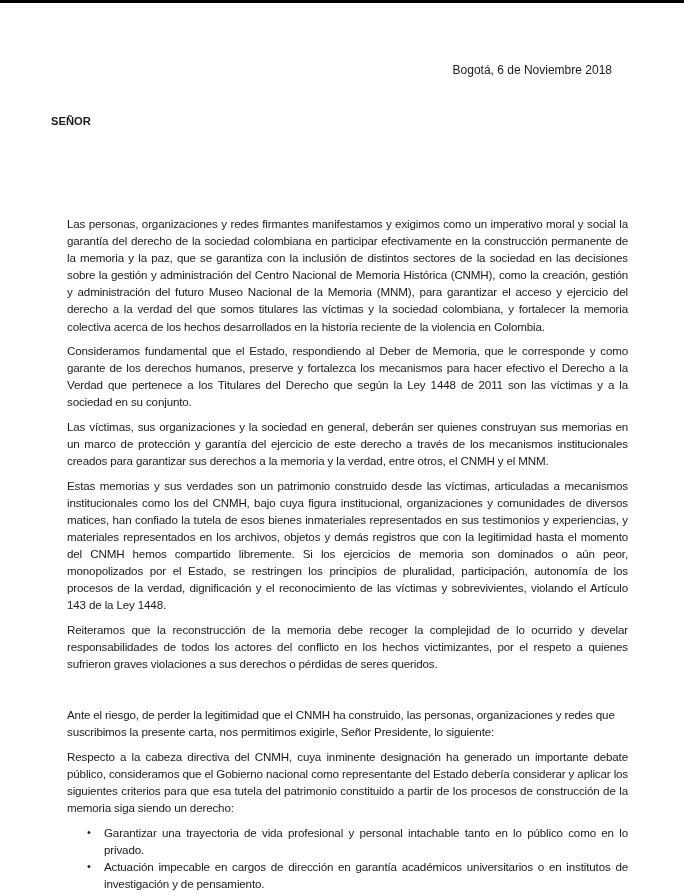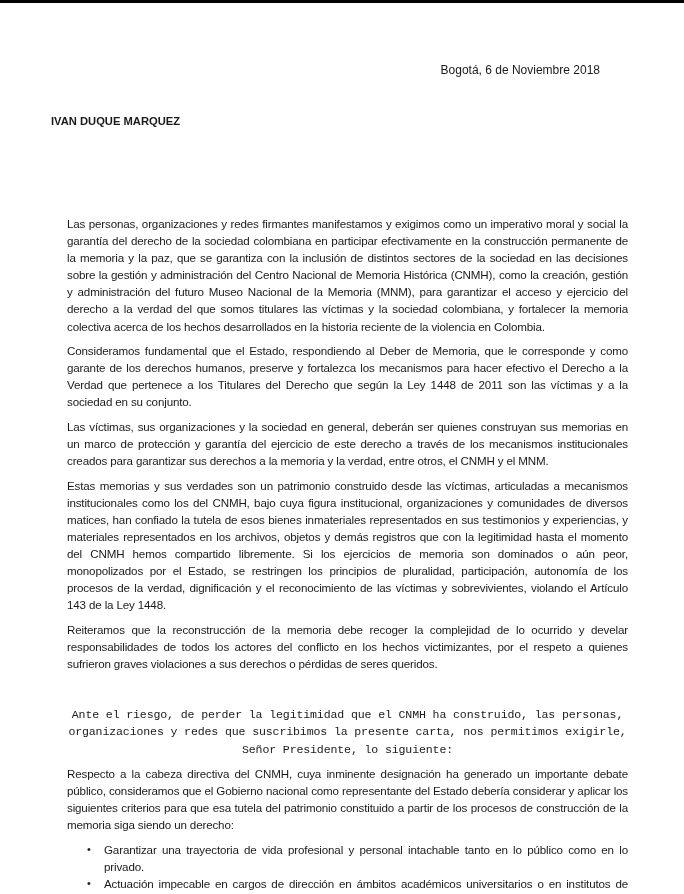--- a/index.html
+++ b/index.html
@@ -23,21 +23,21 @@
       background: #000000;
     }
     .page {
       position: absolute;
       left: 51px;
       top: 0;
       width: 561px;
     }
     .date {
       position: absolute;
-      right: 12px;
+      right: 0;
       top: 62px;
       font-size: 12px;
       line-height: 16px;
       white-space: nowrap;
     }
     .addressee {
       position: absolute;
       left: 0;
       top: 113px;
       width: 561px;
@@ -56,22 +56,21 @@
       width: 561px;
     }
     .para {
       font-size: 11.6px;
       line-height: 17.1px;
       text-align: justify;
       margin: 0 0 7.5px 0;
       letter-spacing: -0.15px;
     }
     .para.left {
-      text-align: center;
-      font-family: Liberation Mono, monospace;
+      text-align: left;
     }
     .para.gap-after {
       margin-bottom: 34px;
     }
     .bullet-list {
       list-style: none;
       margin: 0;
       padding: 0;
     }
     .bullet-item {
@@ -97,37 +96,37 @@
 </head>
 <body>
 
 <div class="top-bar"></div>
 
 <div class="page">
 
   <div class="date">Bogotá, 6 de Noviembre 2018</div>
 
   <div class="addressee">
-    <div>IVAN DUQUE MARQUEZ</div>
+    <div>SEÑOR</div>
   </div>
 
   <div class="body-text">
     <p class="para">Las personas, organizaciones y redes firmantes manifestamos y exigimos como un imperativo moral y social la garantía del derecho de la sociedad colombiana en participar efectivamente en la construcción permanente de la memoria y la paz, que se garantiza con la inclusión de distintos sectores de la sociedad en las decisiones sobre la gestión y administración del Centro Nacional de Memoria Histórica (CNMH), como la creación, gestión y administración del futuro Museo Nacional de la Memoria (MNM), para garantizar el acceso y ejercicio del derecho a la verdad del que somos titulares las víctimas y la sociedad colombiana, y fortalecer la memoria colectiva acerca de los hechos desarrollados en la historia reciente de la violencia en Colombia.</p>
     <p class="para">Consideramos fundamental que el Estado, respondiendo al Deber de Memoria, que le corresponde y como garante de los derechos humanos, preserve y fortalezca los mecanismos para hacer efectivo el Derecho a la Verdad que pertenece a los Titulares del Derecho que según la Ley 1448 de 2011 son las víctimas y a la sociedad en su conjunto.</p>
     <p class="para">Las víctimas, sus organizaciones y la sociedad en general, deberán ser quienes construyan sus memorias en un marco de protección y garantía del ejercicio de este derecho a través de los mecanismos institucionales creados para garantizar sus derechos a la memoria y la verdad, entre otros, el CNMH y el MNM.</p>
     <p class="para">Estas memorias y sus verdades son un patrimonio construido desde las víctimas, articuladas a mecanismos institucionales como los del CNMH, bajo cuya figura institucional, organizaciones y comunidades de diversos matices, han confiado la tutela de esos bienes inmateriales representados en sus testimonios y experiencias, y materiales representados en los archivos, objetos y demás registros que con la legitimidad hasta el momento del CNMH hemos compartido libremente. Si los ejercicios de memoria son dominados o aún peor, monopolizados por el Estado, se restringen los principios de pluralidad, participación, autonomía de los procesos de la verdad, dignificación y el reconocimiento de las víctimas y sobrevivientes, violando el Artículo 143 de la Ley 1448.</p>
     <p class="para gap-after">Reiteramos que la reconstrucción de la memoria debe recoger la complejidad de lo ocurrido y develar responsabilidades de todos los actores del conflicto en los hechos victimizantes, por el respeto a quienes sufrieron graves violaciones a sus derechos o pérdidas de seres queridos.</p>
     <p class="para left">Ante el riesgo, de perder la legitimidad que el CNMH ha construido, las personas, organizaciones y redes que suscribimos la presente carta, nos permitimos exigirle, Señor Presidente, lo siguiente:</p>
     <p class="para">Respecto a la cabeza directiva del CNMH, cuya inminente designación ha generado un importante debate público, consideramos que el Gobierno nacional como representante del Estado debería considerar y aplicar los siguientes criterios para que esa tutela del patrimonio constituido a partir de los procesos de construcción de la memoria siga siendo un derecho:</p>
 
     <ul class="bullet-list">
       <li class="bullet-item">
         <span class="bullet-glyph">•</span>
         <span class="bullet-text">Garantizar una trayectoria de vida profesional y personal intachable tanto en lo público como en lo privado.</span>
       </li>
       <li class="bullet-item">
         <span class="bullet-glyph">•</span>
-        <span class="bullet-text">Actuación impecable en cargos de dirección en ámbitos académicos universitarios o en institutos de investigación y de pensamiento.</span>
+        <span class="bullet-text">Actuación impecable en cargos de dirección en garantía académicos universitarios o en institutos de investigación y de pensamiento.</span>
       </li>
     </ul>
   </div>
 
 </div>
 
 </body></html>

